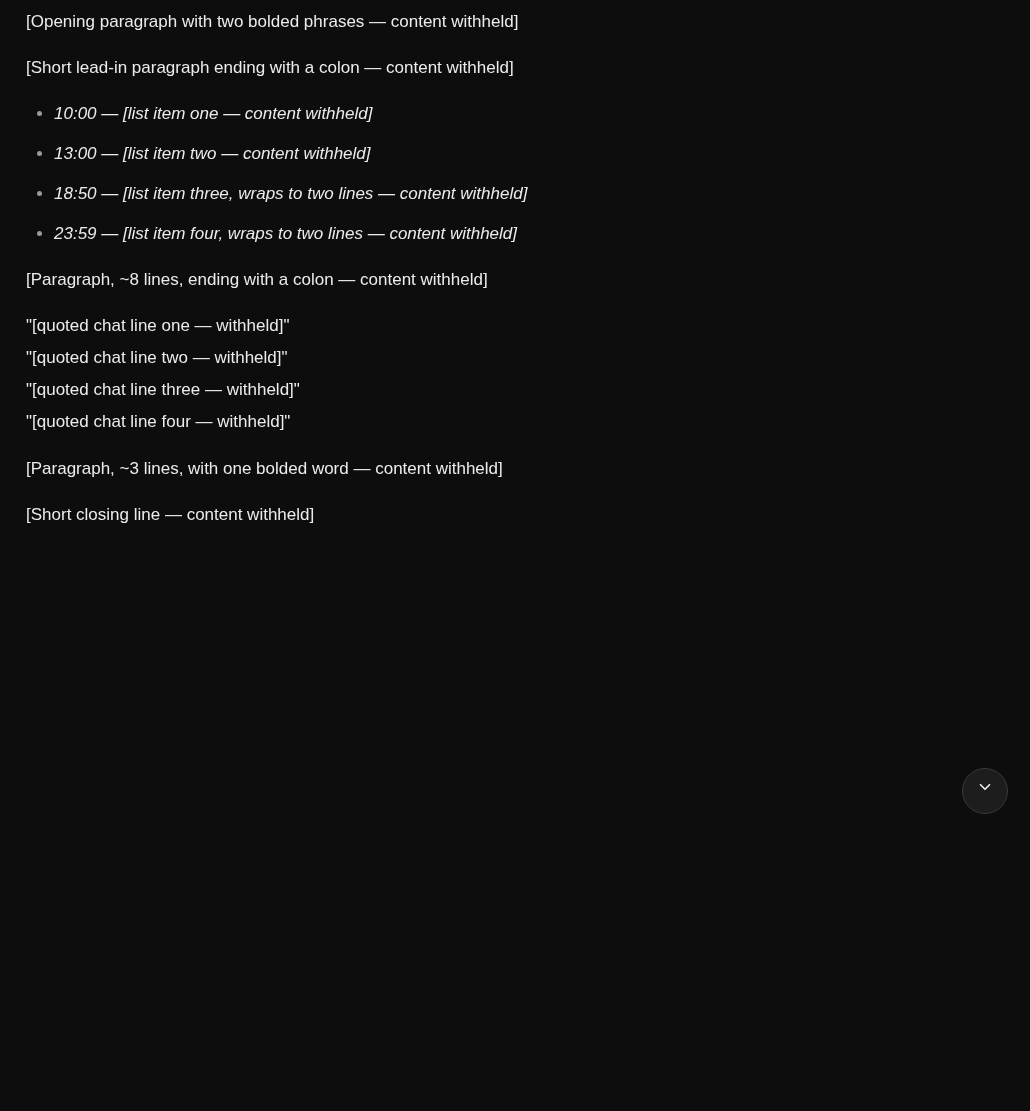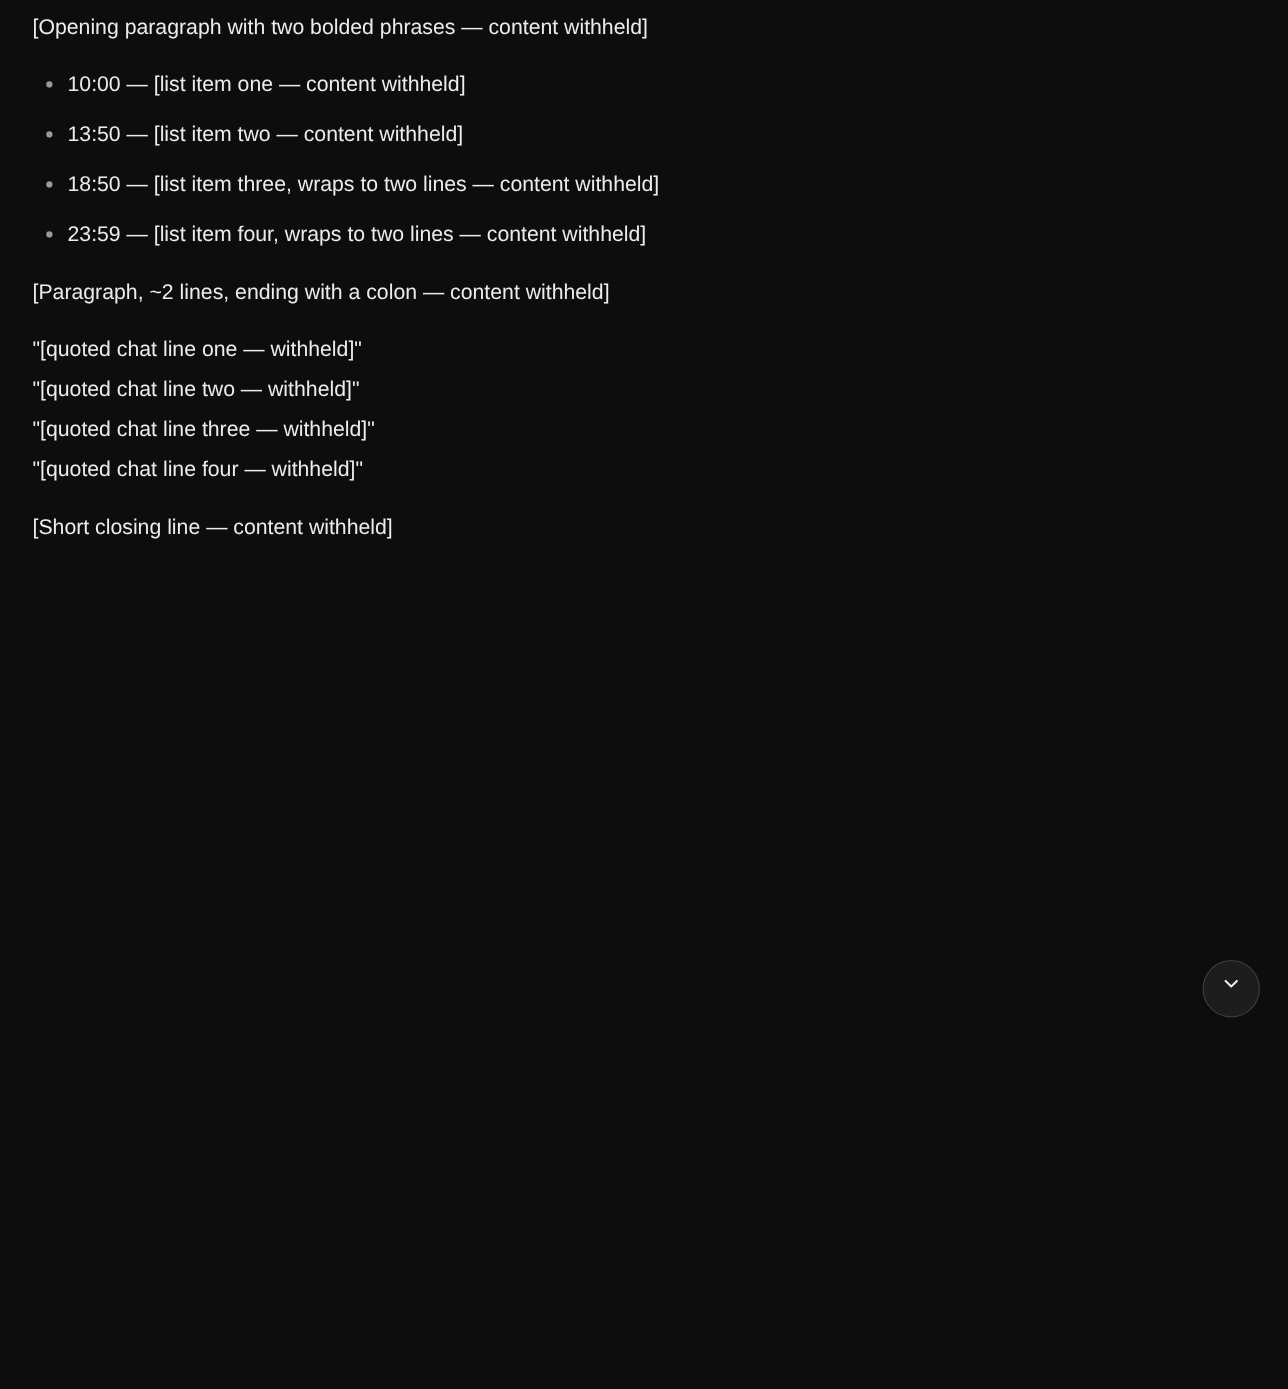--- a/index.html
+++ b/index.html
@@ -18,21 +18,21 @@
     box-sizing: border-box;
     padding: 8px 26px 20px 26px;
     overflow: hidden;
     background: #0d0d0d;
   }
   p { margin: 0 0 18px 0; }
   ul {
     margin: 0 0 18px 0;
     padding-left: 28px;
   }
-  li { margin-bottom: 12px; }
+  li { margin-bottom: 12px; font-style: italic; }
   li::marker { color: #9a9a9a; }
   .quote-block p { margin-bottom: 4px; }
   .scroll-btn {
     position: absolute;
     right: 22px;
     bottom: 26px;
     width: 44px;
     height: 44px;
     border-radius: 50%;
     background: #1d1d1d;
@@ -42,37 +42,39 @@
     justify-content: center;
     cursor: pointer;
   }
   .scroll-btn svg { stroke: #ececec; }
 </style>
 </head>
 <body>
 
 <div class="page">
   <p>[Opening paragraph with two bolded phrases — content withheld]</p>
+  <p>[Short lead-in paragraph ending with a colon — content withheld]</p>
 
   <ul>
     <li>10:00 — [list item one — content withheld]</li>
-    <li>13:50 — [list item two — content withheld]</li>
+    <li>13:00 — [list item two — content withheld]</li>
     <li>18:50 — [list item three, wraps to two lines — content withheld]</li>
     <li>23:59 — [list item four, wraps to two lines — content withheld]</li>
   </ul>
 
-  <p>[Paragraph, ~2 lines, ending with a colon — content withheld]</p>
+  <p>[Paragraph, ~8 lines, ending with a colon — content withheld]</p>
 
   <div class="quote-block">
     <p>"[quoted chat line one — withheld]"</p>
     <p>"[quoted chat line two — withheld]"</p>
     <p>"[quoted chat line three — withheld]"</p>
     <p style="margin-bottom:18px">"[quoted chat line four — withheld]"</p>
   </div>
 
+  <p>[Paragraph, ~3 lines, with one bolded word — content withheld]</p>
   <p style="margin-bottom:0">[Short closing line — content withheld]</p>
 
   <div class="scroll-btn" aria-label="Scroll to bottom">
     <span>
       <svg width="18" height="18" viewBox="0 0 24 24" fill="none" stroke-width="2.2" stroke-linecap="round" stroke-linejoin="round">
         <polyline points="6 9 12 15 18 9"></polyline>
       </svg>
     </span>
   </div>
 </div>

